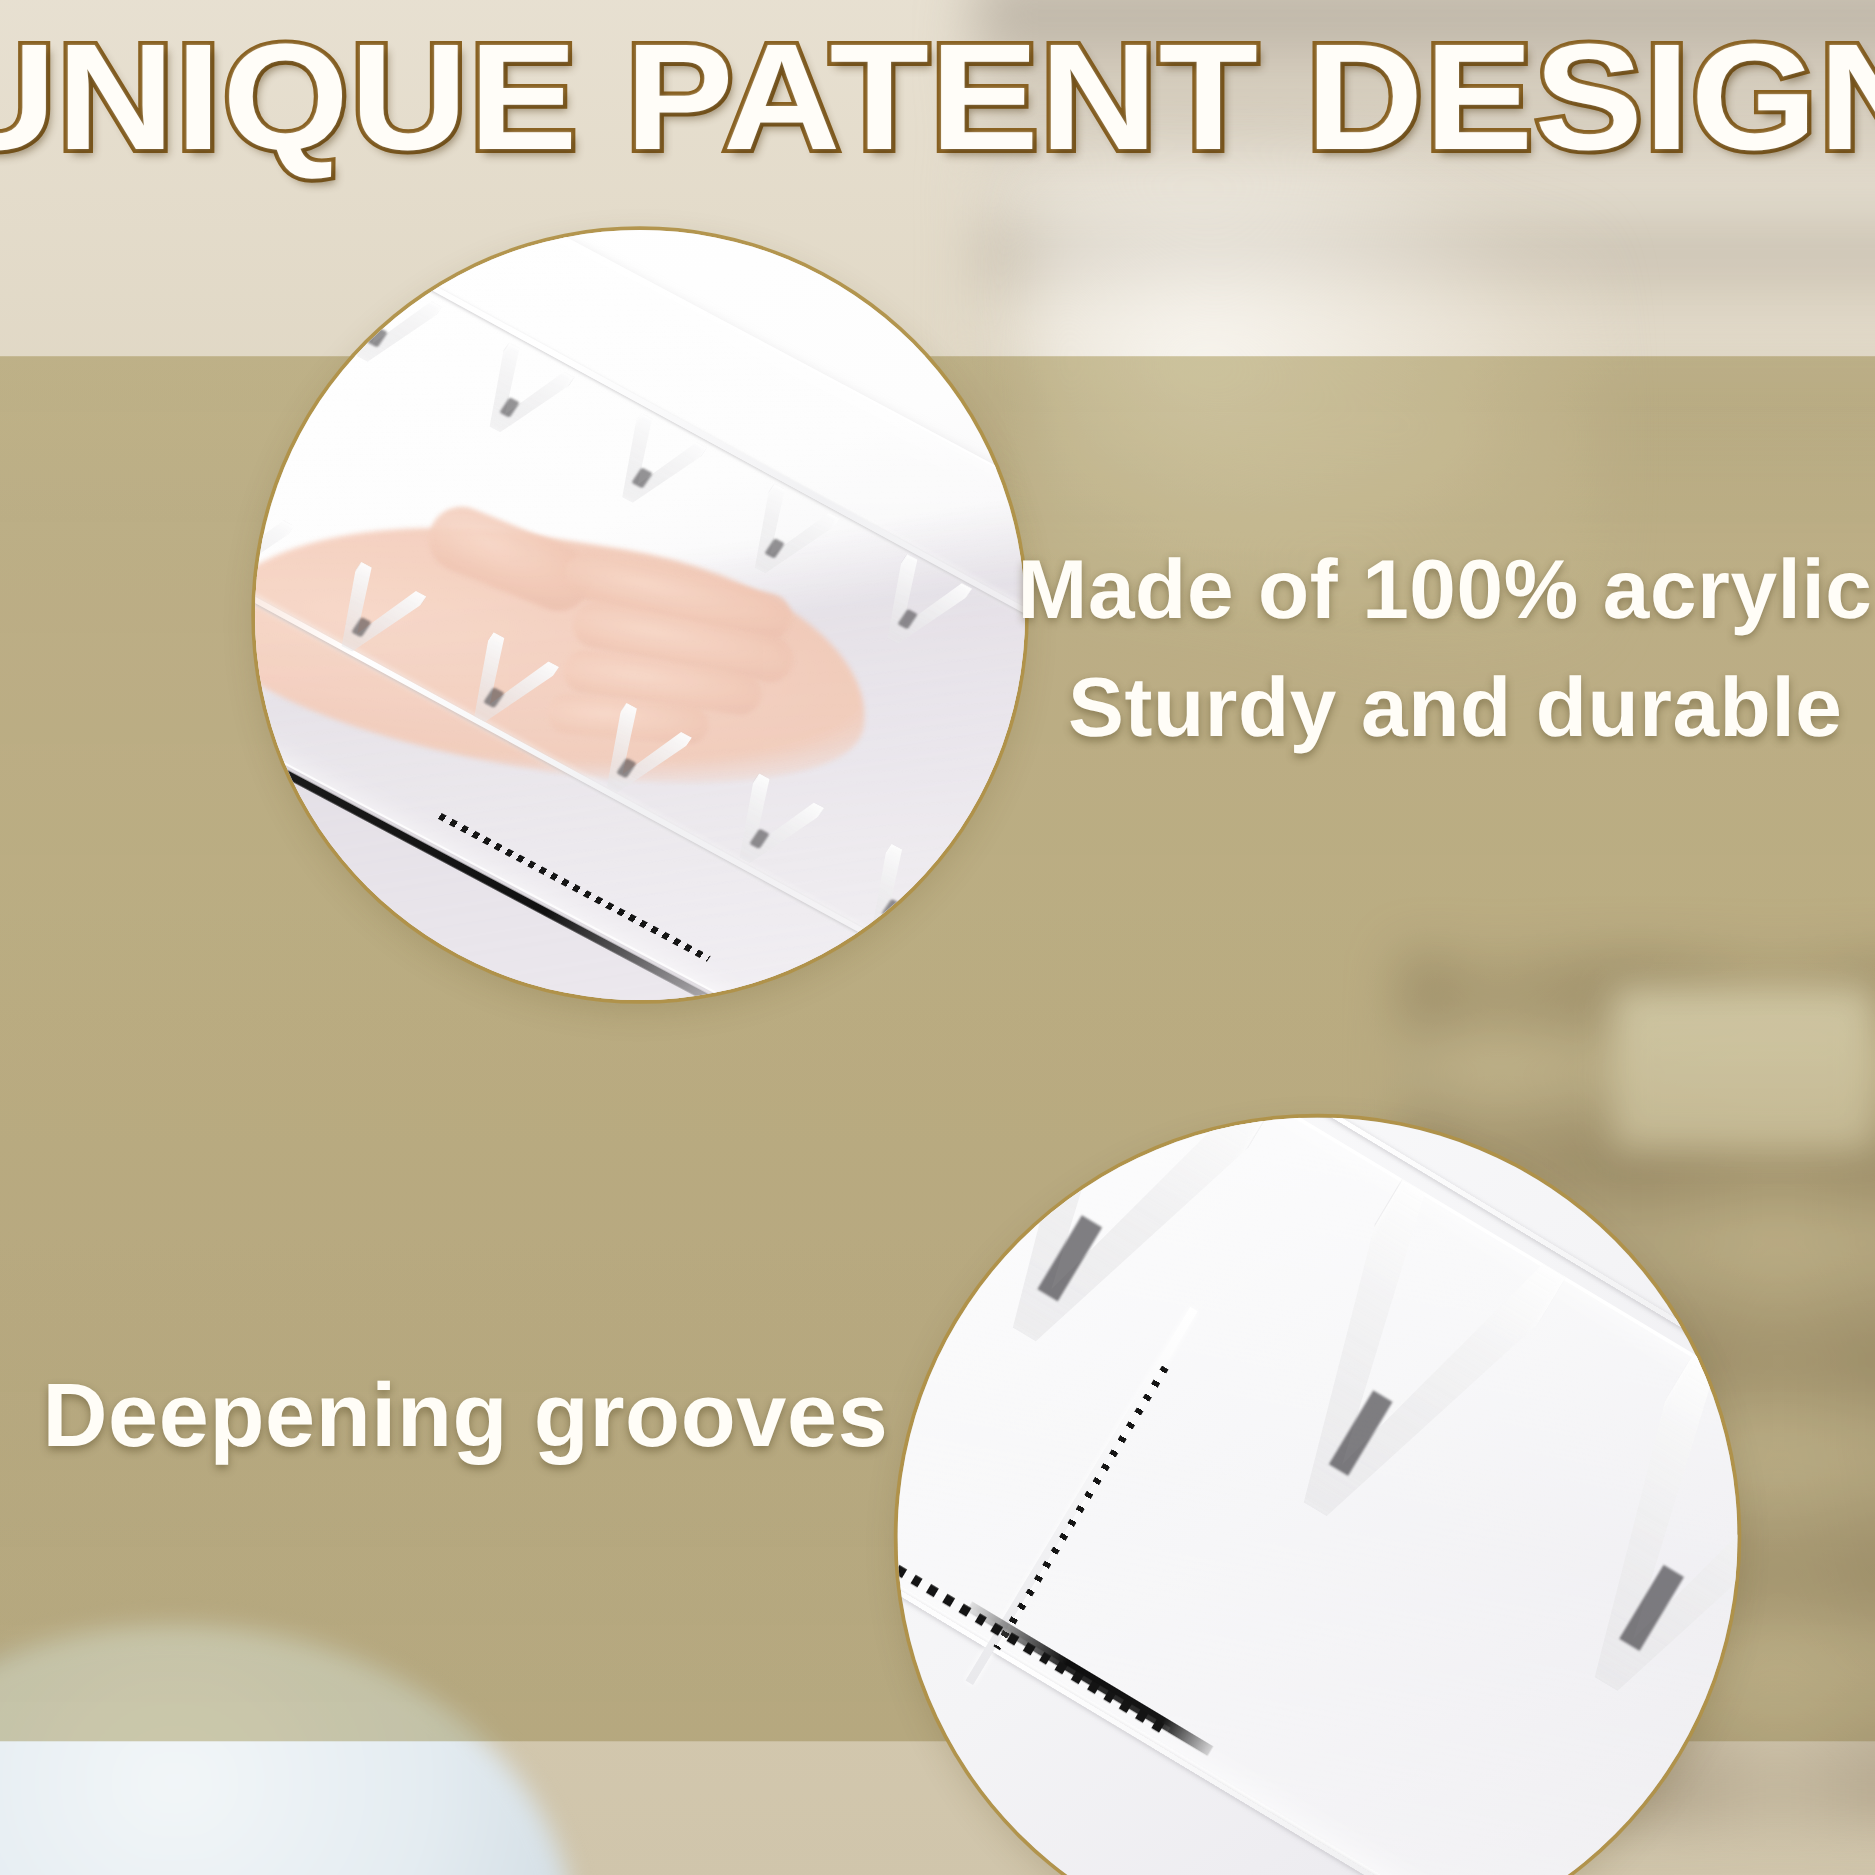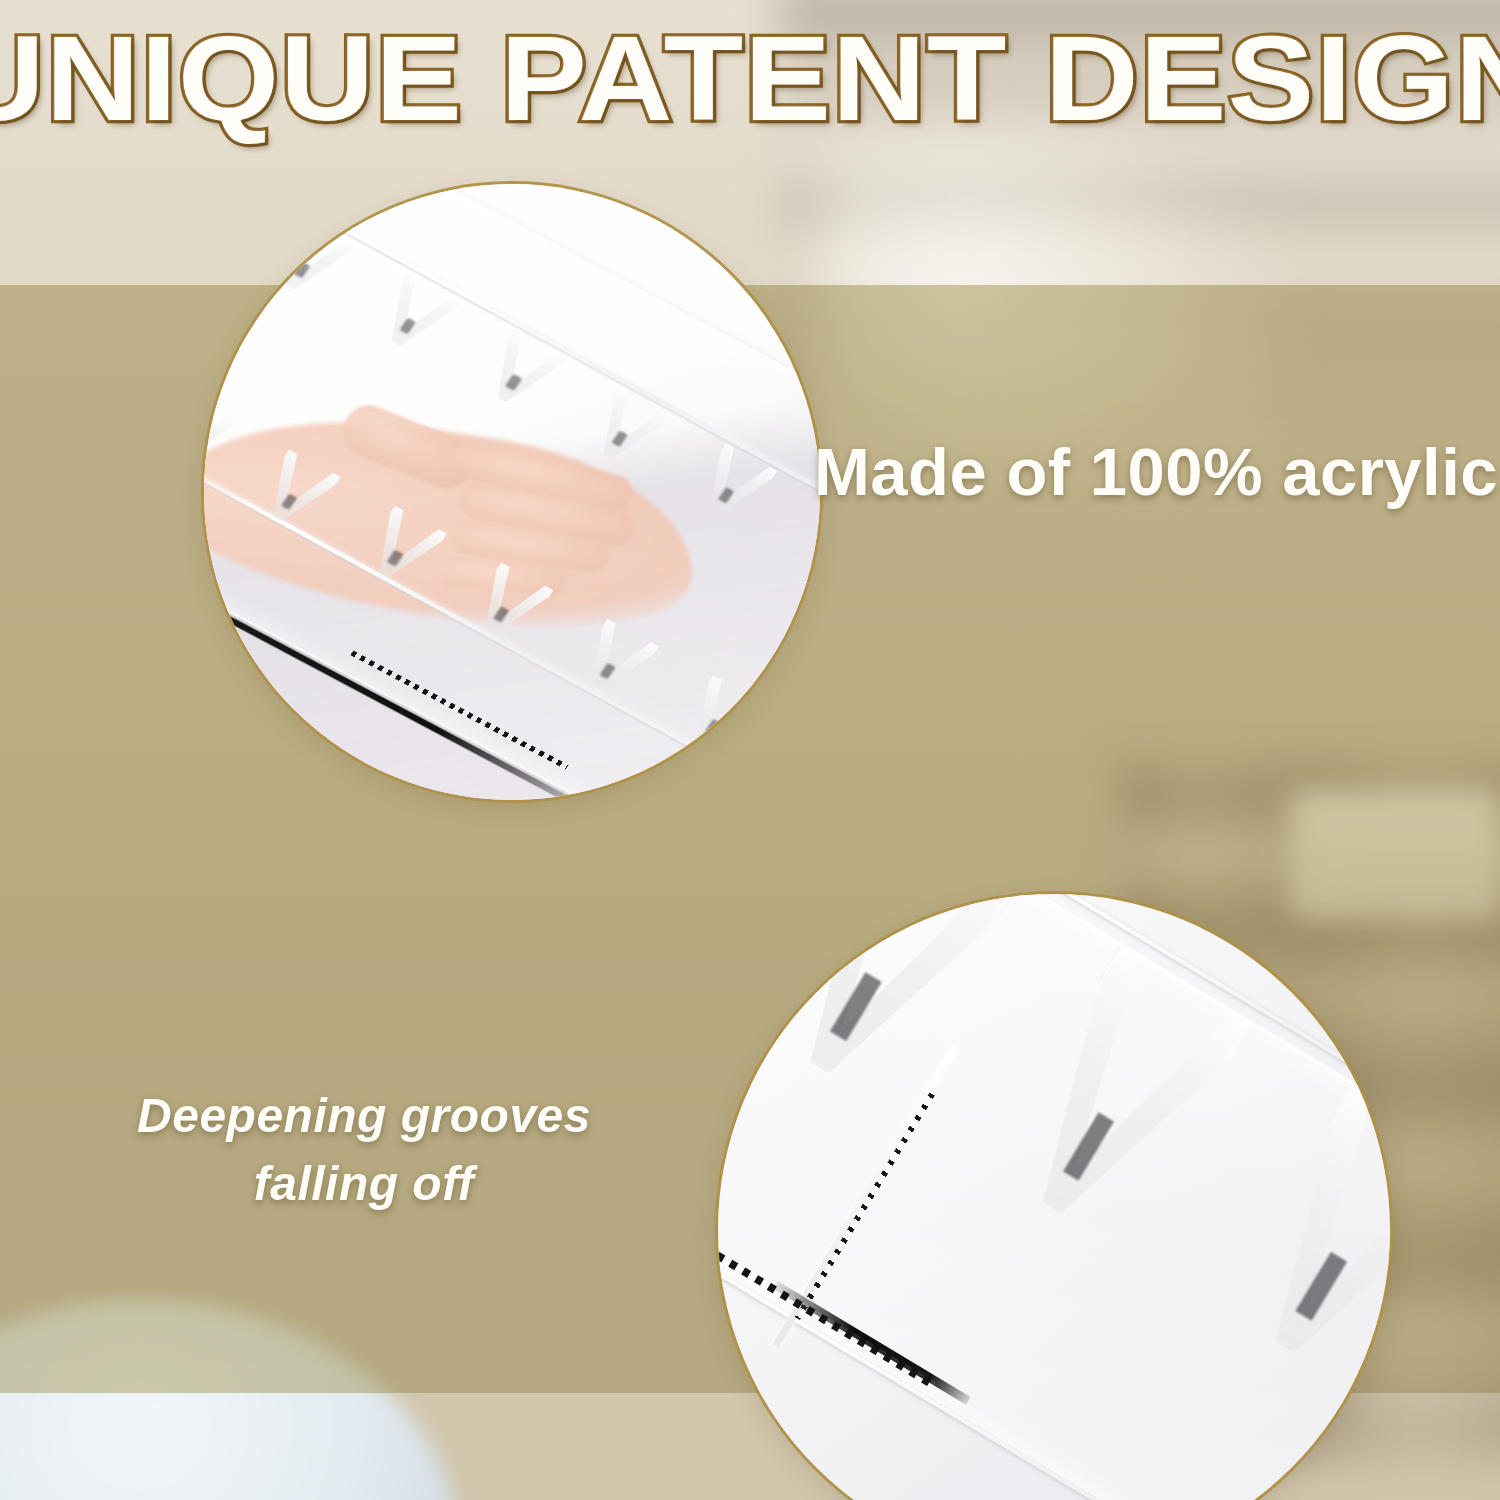--- a/index.html
+++ b/index.html
@@ -358,24 +358,23 @@
     text-align:right;
     font-size:67px;
     line-height:1.42;
     letter-spacing:.5px;
   }
   #callout-right .ln{ display:block; white-space:nowrap; }
 
   #callout-left{
     left:34px; top:1082px; width:660px;
     text-align:center;
-    font-size:48px;
+    font-size:72px;
     line-height:1.42;
     letter-spacing:.5px;
-    font-style:italic;
   }
   #callout-left .ln{ display:block; white-space:nowrap; }
 </style>
 </head>
 <body>
 
 <div id="stage">
 
   <div class="bg">
     <div class="bg-base"></div>
@@ -450,20 +449,20 @@
 
       <div class="cu-upright"></div>
       <div class="cu-upright-ticks"></div>
       <div class="cu-edge2"></div>
       <div class="cu-edge"></div>
     </div>
   </div>
 
   <div class="callout" id="callout-right">
     <span class="ln">Made of 100% acrylic</span>
+    <span class="ln">Sturdy and durable</span>
   </div>
 
   <div class="callout" id="callout-left">
     <span class="ln">Deepening grooves</span>
-    <span class="ln">falling off</span>
   </div>
 
 </div>
 
 </body></html>

